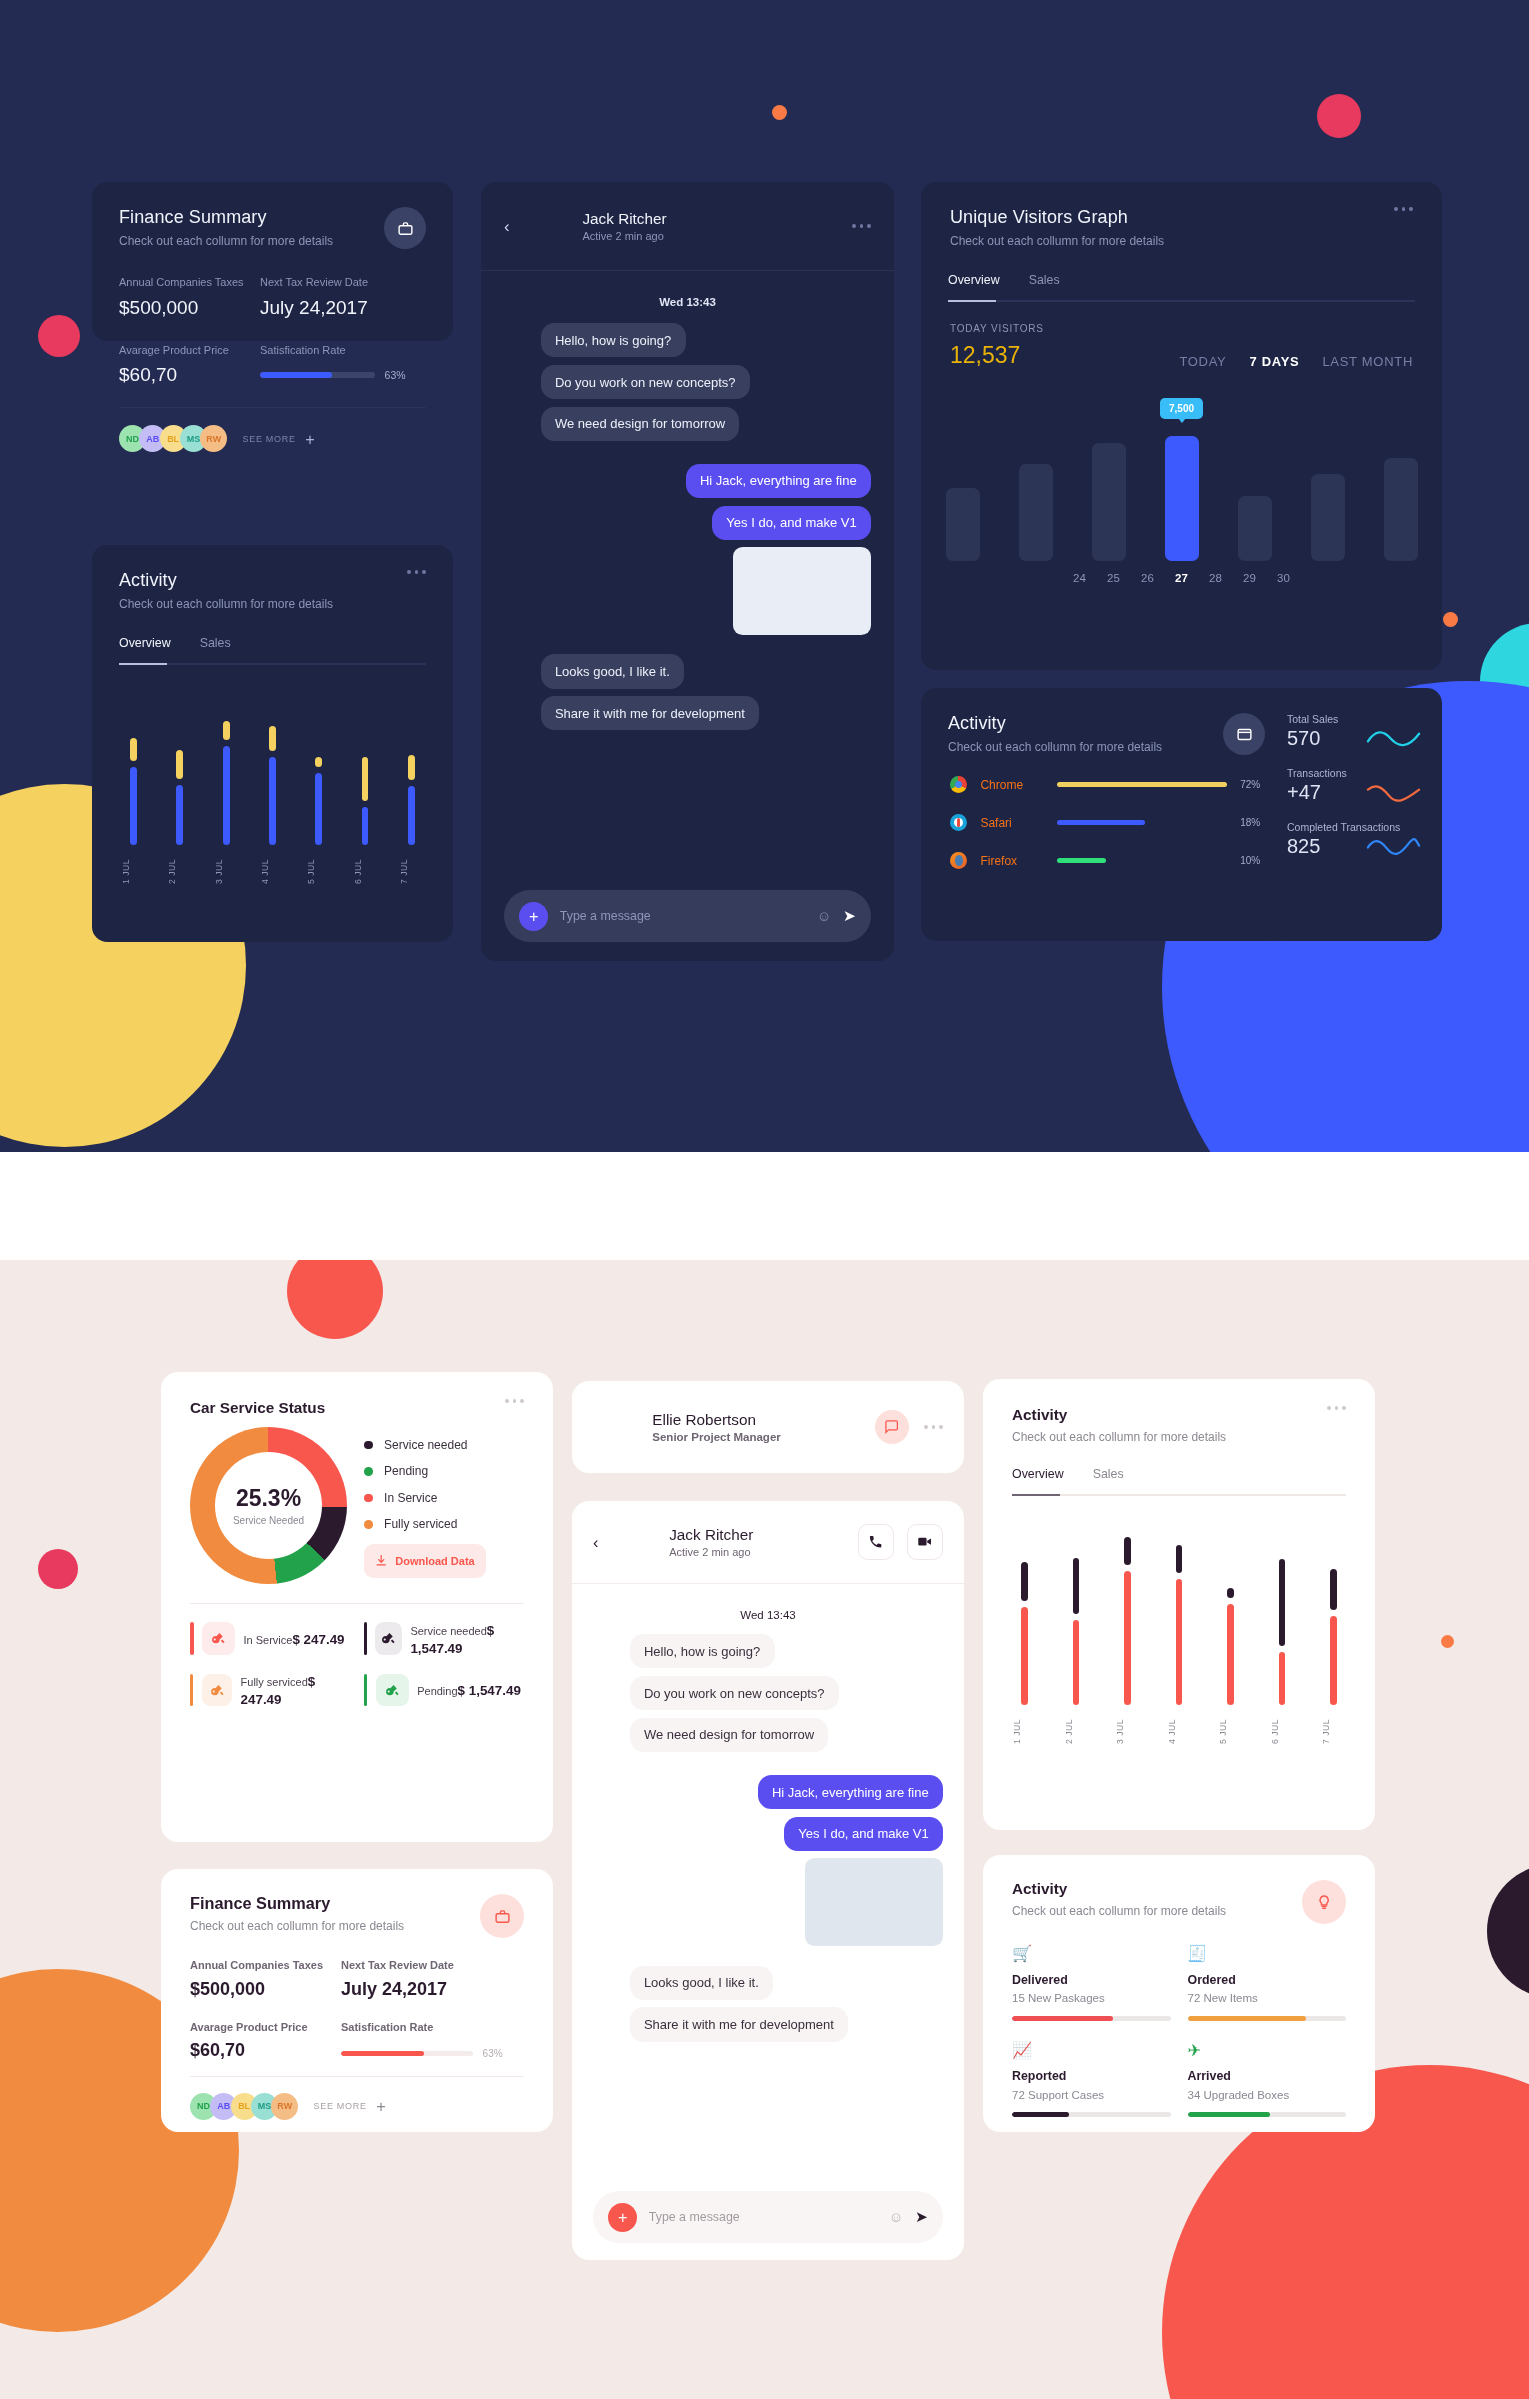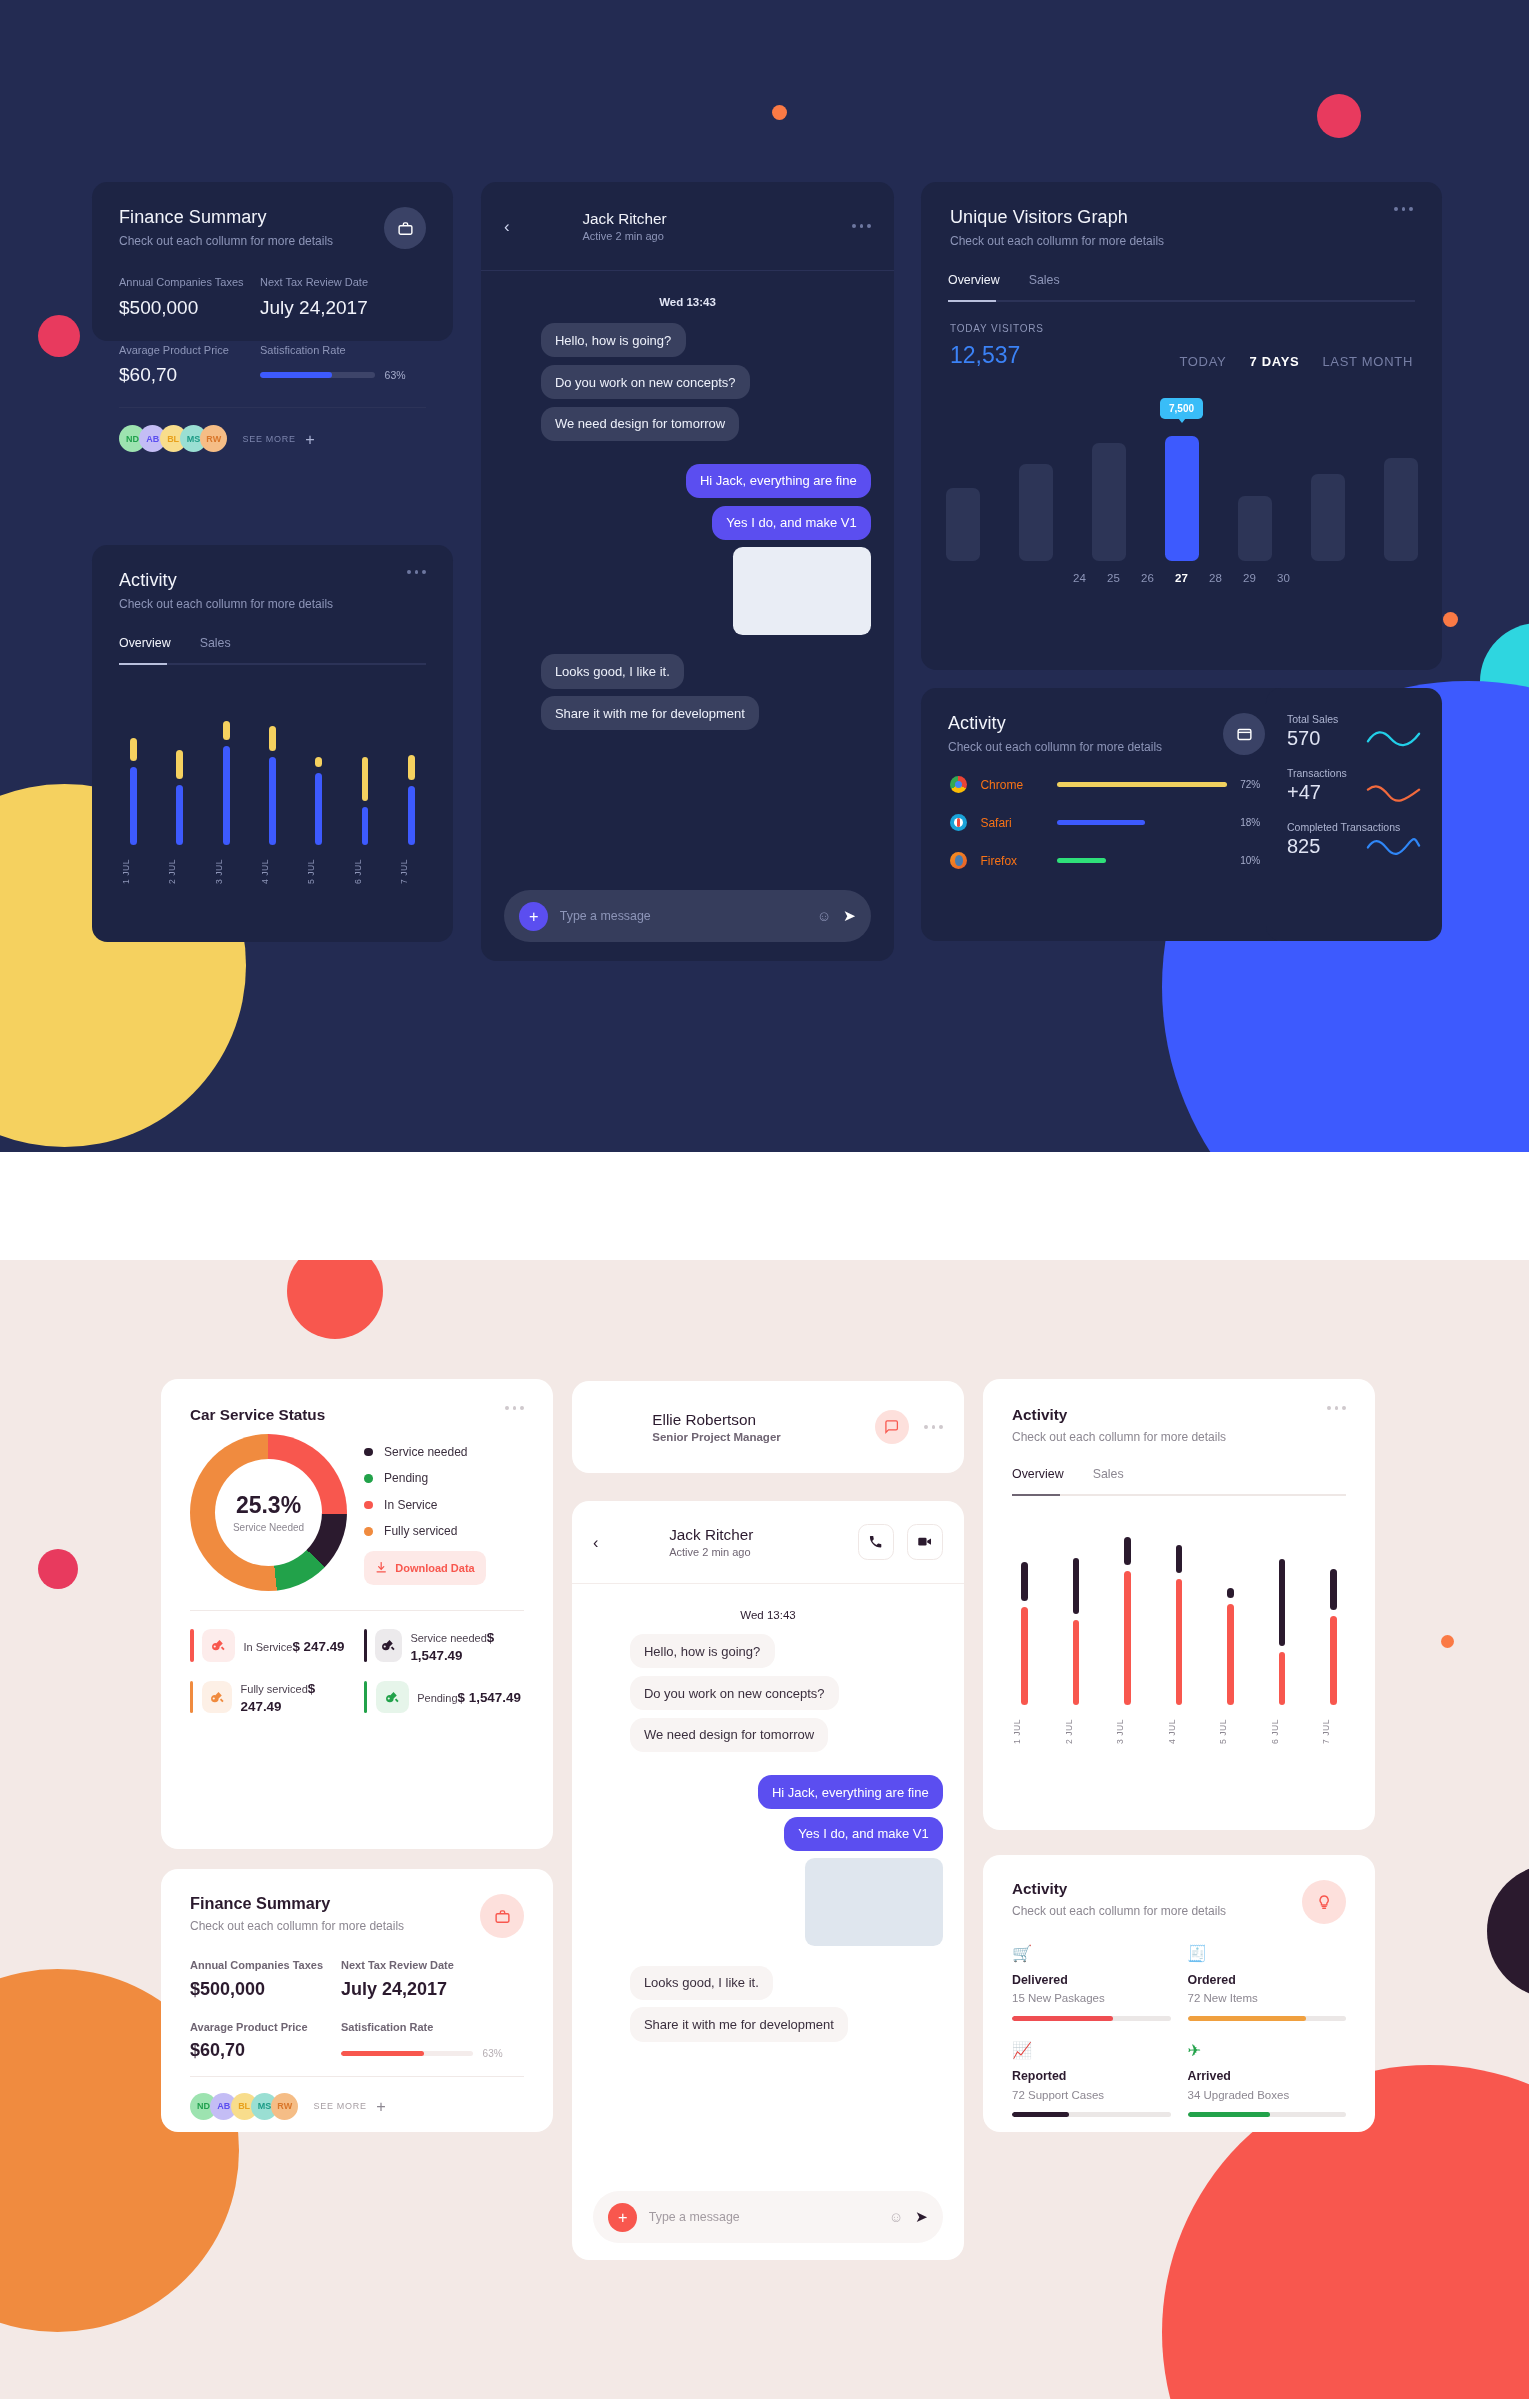--- a/index.html
+++ b/index.html
@@ -136,21 +136,21 @@
              display: flex; align-items: center; justify-content: center; font-size: 16.3px; line-height: 1; }
   .ci-ph { flex: 1; color: #8d95b8; font-size: 12.4px; }
   .ci-emoji { color: #8a91b4; font-size: 14.3px; }
   .ci-send { color: #ffffff; font-size: 15.3px; }
 
   
   #visitors { left: 921px; top: 182px; width: 521px; height: 488px; }
   .uv-head { display: flex; justify-content: space-between; align-items: flex-start; padding: 25px 29px 0 29px; }
   .uv-meta { display: flex; justify-content: space-between; align-items: flex-end; padding: 0 29px; margin-top: 21px; }
   .uv-klabel { color: #8d95b8; font-size: 10px; letter-spacing: 0.8px; }
-  .uv-kval { color: #3b82f6; font-size: 23px; margin-top: 7.6px; }
+  .uv-kval { color: #eab308; font-size: 23px; margin-top: 7.6px; }
   .uv-ranges { display: flex; gap: 23px; }
   .uv-range { font-size: 13px; color: #777fa6; letter-spacing: 0.7px; }
   .uv-range.active { color: #ffffff; font-weight: 700; }
   .uv-chart { display: flex; align-items: flex-end; justify-content: space-between; padding: 0 32.5px; margin-top: 25px; height: 167px; position: relative; }
   .uv-bar-wrap { width: 18px; display: flex; flex-direction: column; align-items: center; justify-content: flex-end; height: 100%; position: relative; }
   .uv-bar { width: 34px; border-radius: 6.7px; background: #2d3557; }
   .uv-bar.active { background: #3d5afe; }
   .uv-tip { position: absolute; background: #39bdf8; color: #fff; font-size: 10px; font-weight: 700;
             padding: 4.8px 8.6px; border-radius: 4.8px; white-space: nowrap; }
   .uv-tip:after { content: ''; position: absolute; left: 50%; bottom: -4.8px; transform: translateX(-50%);
@@ -615,21 +615,21 @@
 <div class="section-gap"></div>
 
 <div class="section-light">
   <span class="blob lblob-red-top" style="top:-17px"></span>
   <span class="blob lblob-pink-l" style="top:289px"></span>
   <span class="blob lblob-orange-dot" style="top:375px"></span>
   <span class="blob lblob-orange-big" style="top:709px"></span>
   <span class="blob lblob-dark" style="top:604px"></span>
   <span class="blob lblob-red-big" style="top:805px"></span>
 
-  <div class="l-card" id="car-service" style="top:119px">
+  <div class="l-card" id="car-service" style="top:112px">
     <div class="cs-head">
       <div class="l-title">Car Service Status</div>
       <div class="dots dots-l">
           <i></i>
           <i></i>
           <i></i>
         </div>
     </div>
     <div class="cs-body">
       <div class="donut-wrap">

